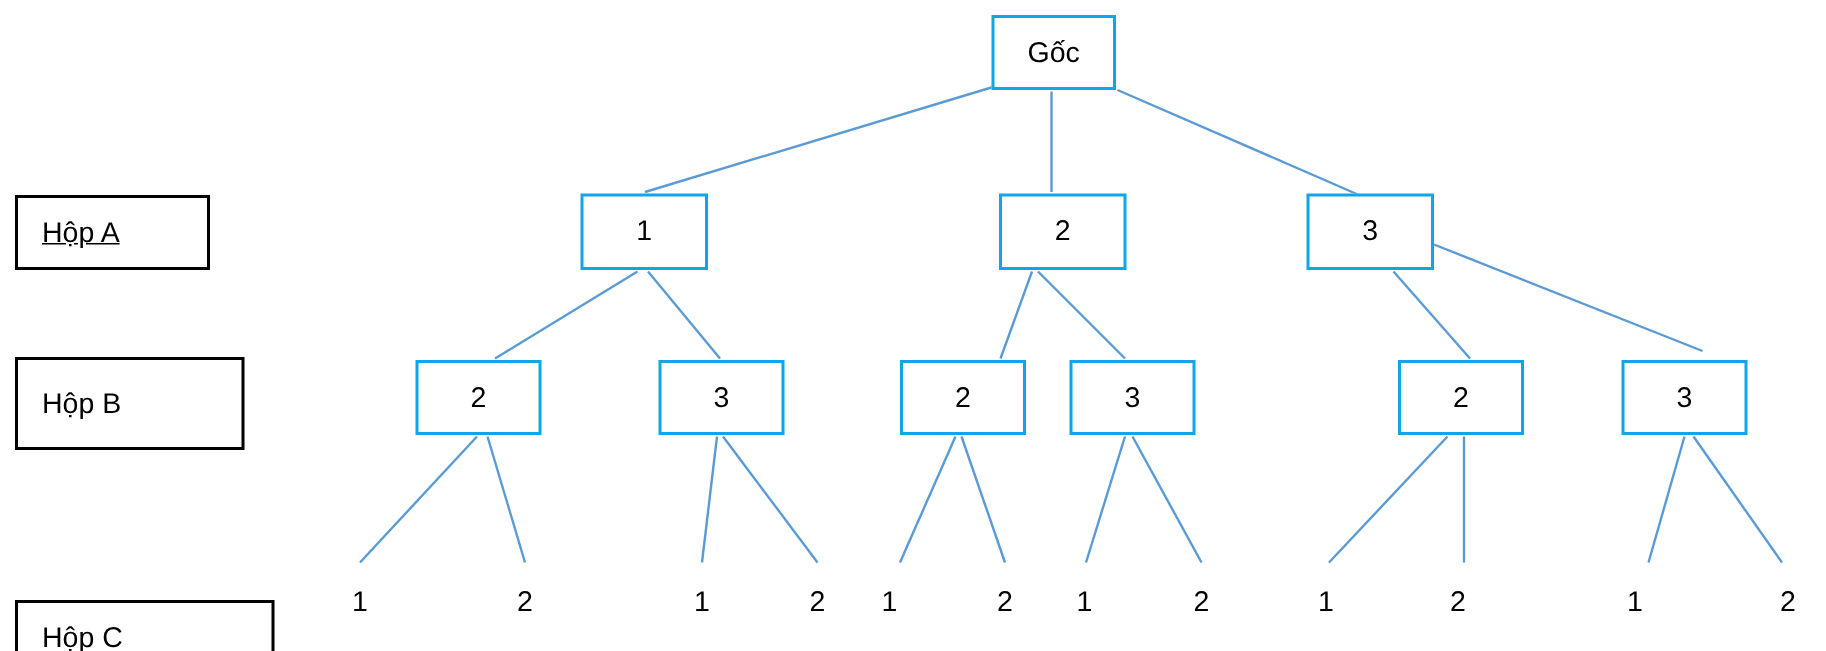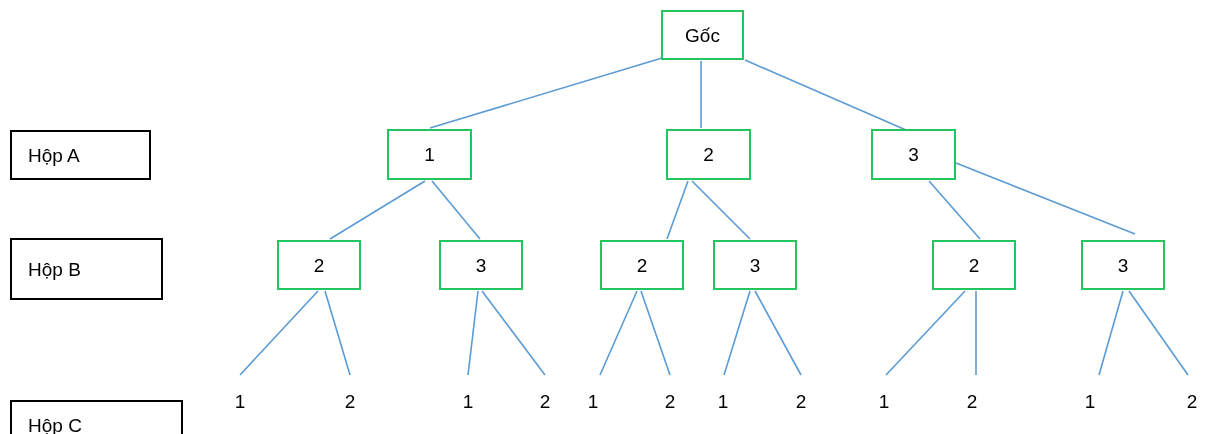--- a/index.html
+++ b/index.html
@@ -22,21 +22,21 @@
     left: 0;
     top: 0;
     width: 1217px;
     height: 434px;
     pointer-events: none;
   }
   .node {
     position: absolute;
     box-sizing: border-box;
     background: #ffffff;
-    border: 2px solid #22c55e;
+    border: 2px solid #0ea5e9;
     display: flex;
     align-items: center;
     font-size: 19px;
     color: #000000;
     line-height: 1;
     z-index: 2;
   }
   .node.center-txt {
     justify-content: center;
   }
@@ -86,21 +86,21 @@
       <line x1="641" y1="291" x2="670" y2="375" stroke="#5B9BD5" stroke-width="1.6"></line>
       <line x1="750" y1="291" x2="724" y2="375" stroke="#5B9BD5" stroke-width="1.6"></line>
       <line x1="755" y1="291" x2="801" y2="375" stroke="#5B9BD5" stroke-width="1.6"></line>
       <line x1="965" y1="291" x2="886" y2="375" stroke="#5B9BD5" stroke-width="1.6"></line>
       <line x1="976" y1="291" x2="976" y2="375" stroke="#5B9BD5" stroke-width="1.6"></line>
       <line x1="1123" y1="291" x2="1099" y2="375" stroke="#5B9BD5" stroke-width="1.6"></line>
       <line x1="1129" y1="291" x2="1188" y2="375" stroke="#5B9BD5" stroke-width="1.6"></line>
     </svg>
 
   <div id="nodes-layer">
-      <div class="rowlabel left-txt" style="left: 10px; top: 130px; width: 141px; height: 50px;">
+      <div class="rowlabel left-txt" style="left: 10px; top: 130px; width: 130px; height: 50px; text-decoration: underline;">
         <span>Hộp A</span>
       </div>
       <div class="rowlabel left-txt" style="left: 10px; top: 238px; width: 153px; height: 62px;">
         <span>Hộp B</span>
       </div>
       <div class="rowlabel left-txt" style="left: 10px; top: 400px; width: 173px; height: 50px;">
         <span>Hộp C</span>
       </div>
       <div class="node center-txt" style="left: 661px; top: 10px; width: 83px; height: 50px;">
         <span>Gốc</span>

